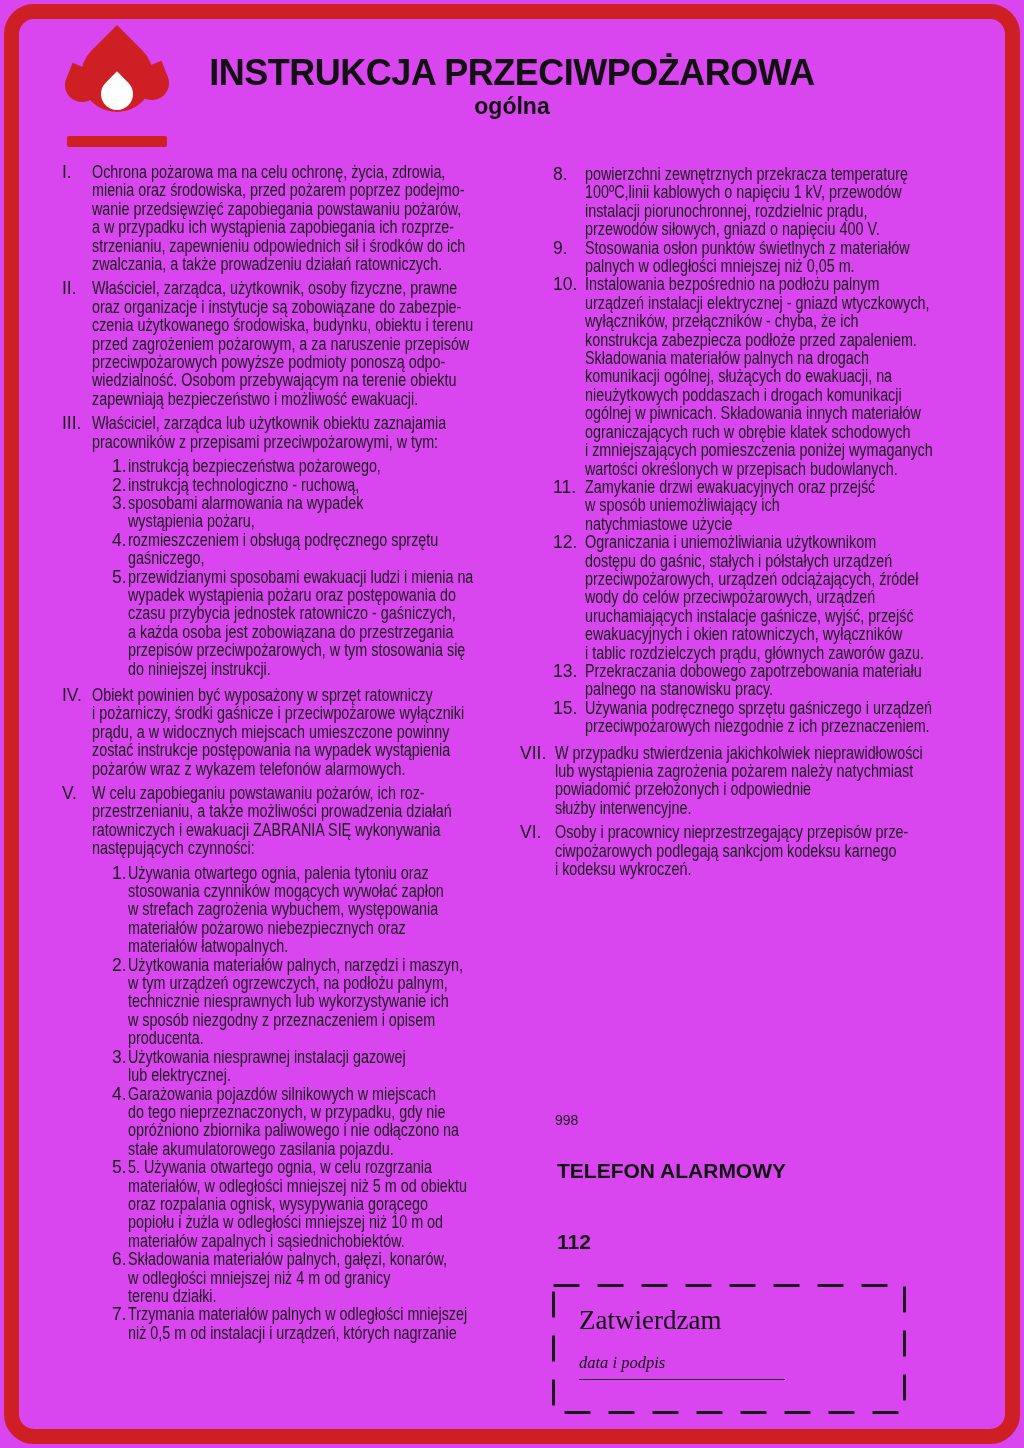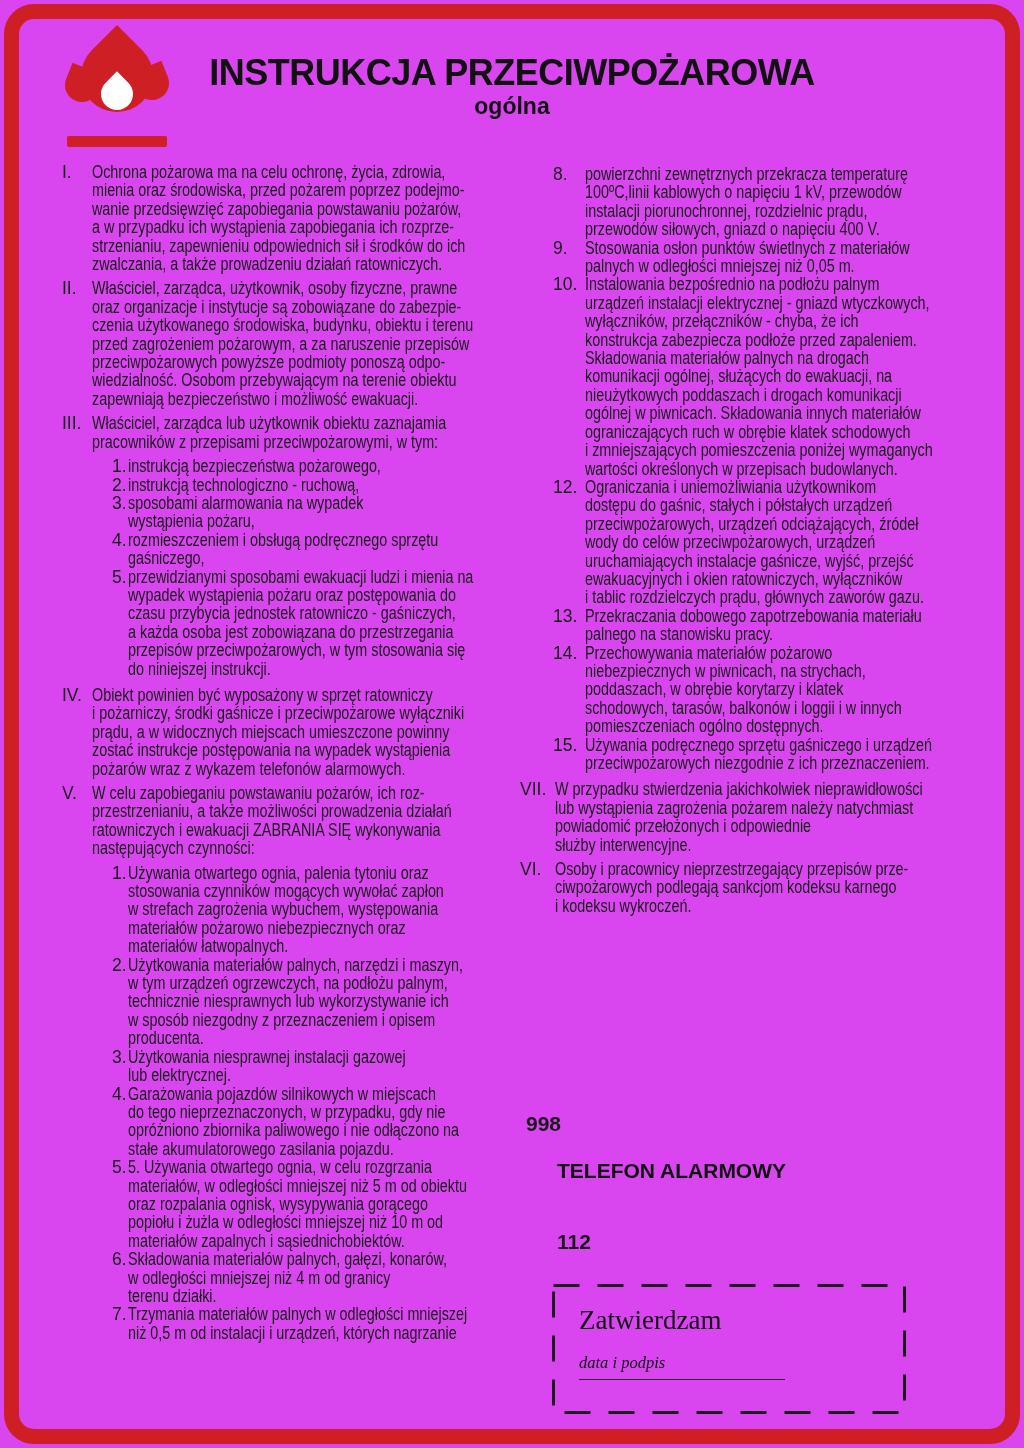--- a/index.html
+++ b/index.html
@@ -40,21 +40,21 @@
   .item { display:flex; }
   .item .num { flex:0 0 16px; }
   .col-right .item .num { flex-basis:32px; }
 
   .txt { white-space:pre; transform:scaleX(0.82); transform-origin:0 0; display:block; }
 
   
   .phones { position:absolute; left:557px; font-weight:bold; font-size:21px;
             line-height:22.5px; white-space:pre-line; color:#111; }
   .phones-1 { top:1063px; }
-  .phones-num1 { position:absolute; left:526px; top:1112px; font-weight:bold; font-size:21px; }
+  .phones-num1 { position:absolute; left:555px; top:1112px; font-weight:normal; font-size:14px; }
   .phones-2 { top:1160px; }
   .phones-num2 { position:absolute; left:557px; top:1186px; font-weight:bold; font-size:21px;margin-top:44px; }
 
   
   .approval { position:absolute; left:551px; top:1283px; width:356px; height:132px; }
   .approval svg { position:absolute; left:0; top:0; }
   .approval-title { position:absolute; left:28px; top:22px;
                     font-family:"Liberation Serif", serif; font-size:27px; color:#111; }
   .approval-caption { position:absolute; left:28px; top:70px;
                       font-family:"Liberation Serif", serif; font-size:16.5px; color:#111;font-style:italic; }
@@ -219,41 +219,39 @@
 konstrukcja zabezpiecza podłoże przed zapaleniem.
 Składowania materiałów palnych na drogach
 komunikacji ogólnej, służących do ewakuacji, na
 nieużytkowych poddaszach i drogach komunikacji
 ogólnej w piwnicach. Składowania innych materiałów
 ograniczających ruch w obrębie klatek schodowych
 i zmniejszających pomieszczenia poniżej wymaganych
 wartości określonych w przepisach budowlanych.</div>
         </div>
         <div class="item">
+          <div class="num">11.</div>
+          <div class="txt">Zamykanie drzwi ewakuacyjnych oraz przejść
+w sposób uniemożliwiający ich
+natychmiastowe użycie</div>
+        </div>
+        <div class="item">
           <div class="num">12.</div>
           <div class="txt">Ograniczania i uniemożliwiania użytkownikom
 dostępu do gaśnic, stałych i półstałych urządzeń
 przeciwpożarowych, urządzeń odciążających, źródeł
 wody do celów przeciwpożarowych, urządzeń
 uruchamiających instalacje gaśnicze, wyjść, przejść
 ewakuacyjnych i okien ratowniczych, wyłączników
 i tablic rozdzielczych prądu, głównych zaworów gazu.</div>
         </div>
         <div class="item">
           <div class="num">13.</div>
           <div class="txt">Przekraczania dobowego zapotrzebowania materiału
 palnego na stanowisku pracy.</div>
-        </div>
-        <div class="item">
-          <div class="num">14.</div>
-          <div class="txt">Przechowywania materiałów pożarowo
-niebezpiecznych w piwnicach, na strychach,
-poddaszach, w obrębie korytarzy i klatek
-schodowych, tarasów, balkonów i loggii i w innych
-pomieszczeniach ogólno dostępnych.</div>
         </div>
         <div class="item">
           <div class="num">15.</div>
           <div class="txt">Używania podręcznego sprzętu gaśniczego i urządzeń
 przeciwpożarowych niezgodnie z ich przeznaczeniem.</div>
         </div>
       </div>
       <div class="sec">
         <div class="lbl">VII.</div>
         <div class="txt">W przypadku stwierdzenia jakichkolwiek nieprawidłowości

